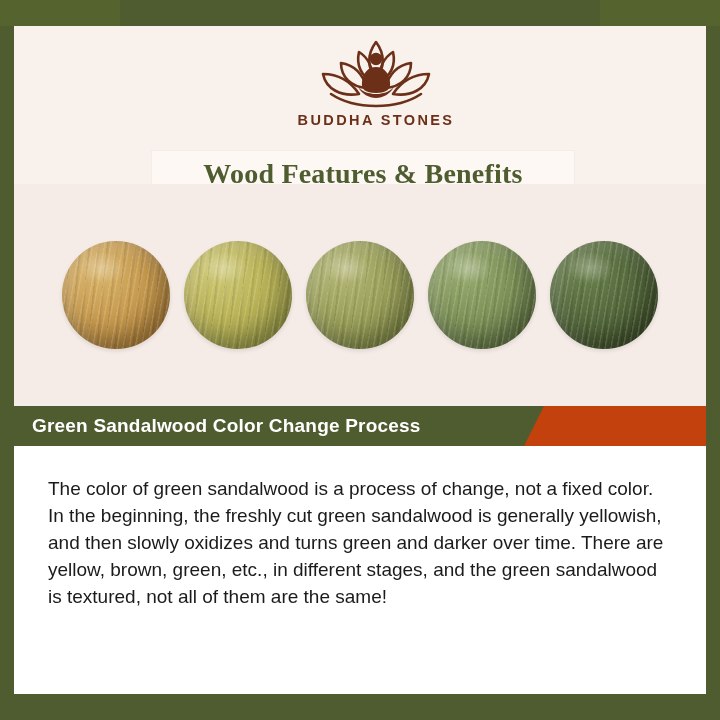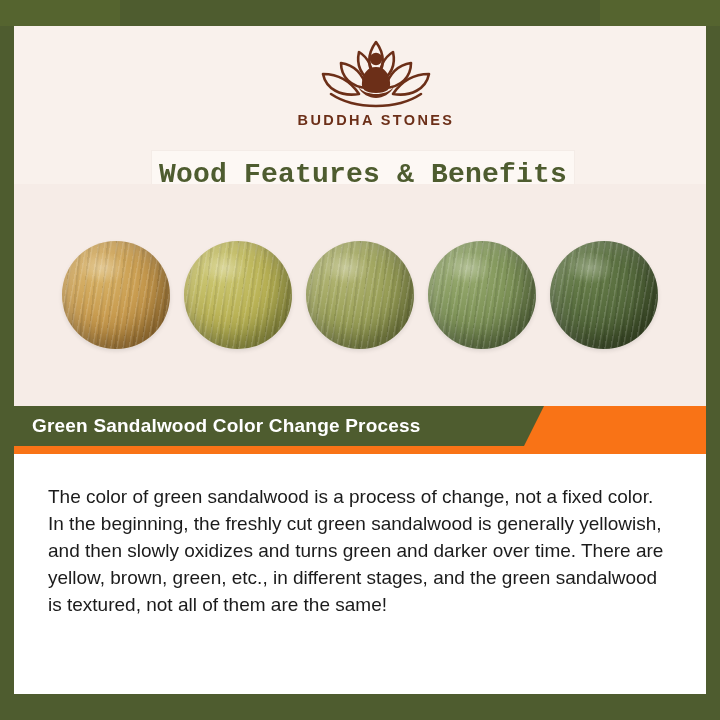--- a/index.html
+++ b/index.html
@@ -88,21 +88,21 @@
     align-items: center;
     justify-content: center;
     box-shadow: 0 0 0 1px rgba(0,0,0,0.02);
   }
   .title-band h1 {
     margin: 0;
     font-size: 28px;
     font-weight: bold;
     color: #4e5c2f;
     letter-spacing: 0.2px;
-    font-family: Liberation Mono, monospace;
+    font-family: Liberation Serif, serif;
   }
   
   .swatch-strip {
     position: relative;
     height: 222px;
     background: #f6ece7;
     display: flex;
     align-items: center;
     justify-content: center;
     gap: 14px;
@@ -131,22 +131,22 @@
     left: 16%;
     top: 10%;
     width: 44%;
     height: 30%;
     border-radius: 50%;
     background: radial-gradient(ellipse at center, rgba(255,255,255,0.30), rgba(255,255,255,0) 70%);
   }
   
   .section-bar {
     position: relative;
-    height: 48px;
-    background: #f97316;
+    height: 40px;
+    background: #c2410c;
   }
   .section-bar .bar {
     position: absolute;
     left: 0;
     top: 0;
     height: 40px;
     width: 510px;
     background: #4e5c2f;
     display: flex;
     align-items: center;

